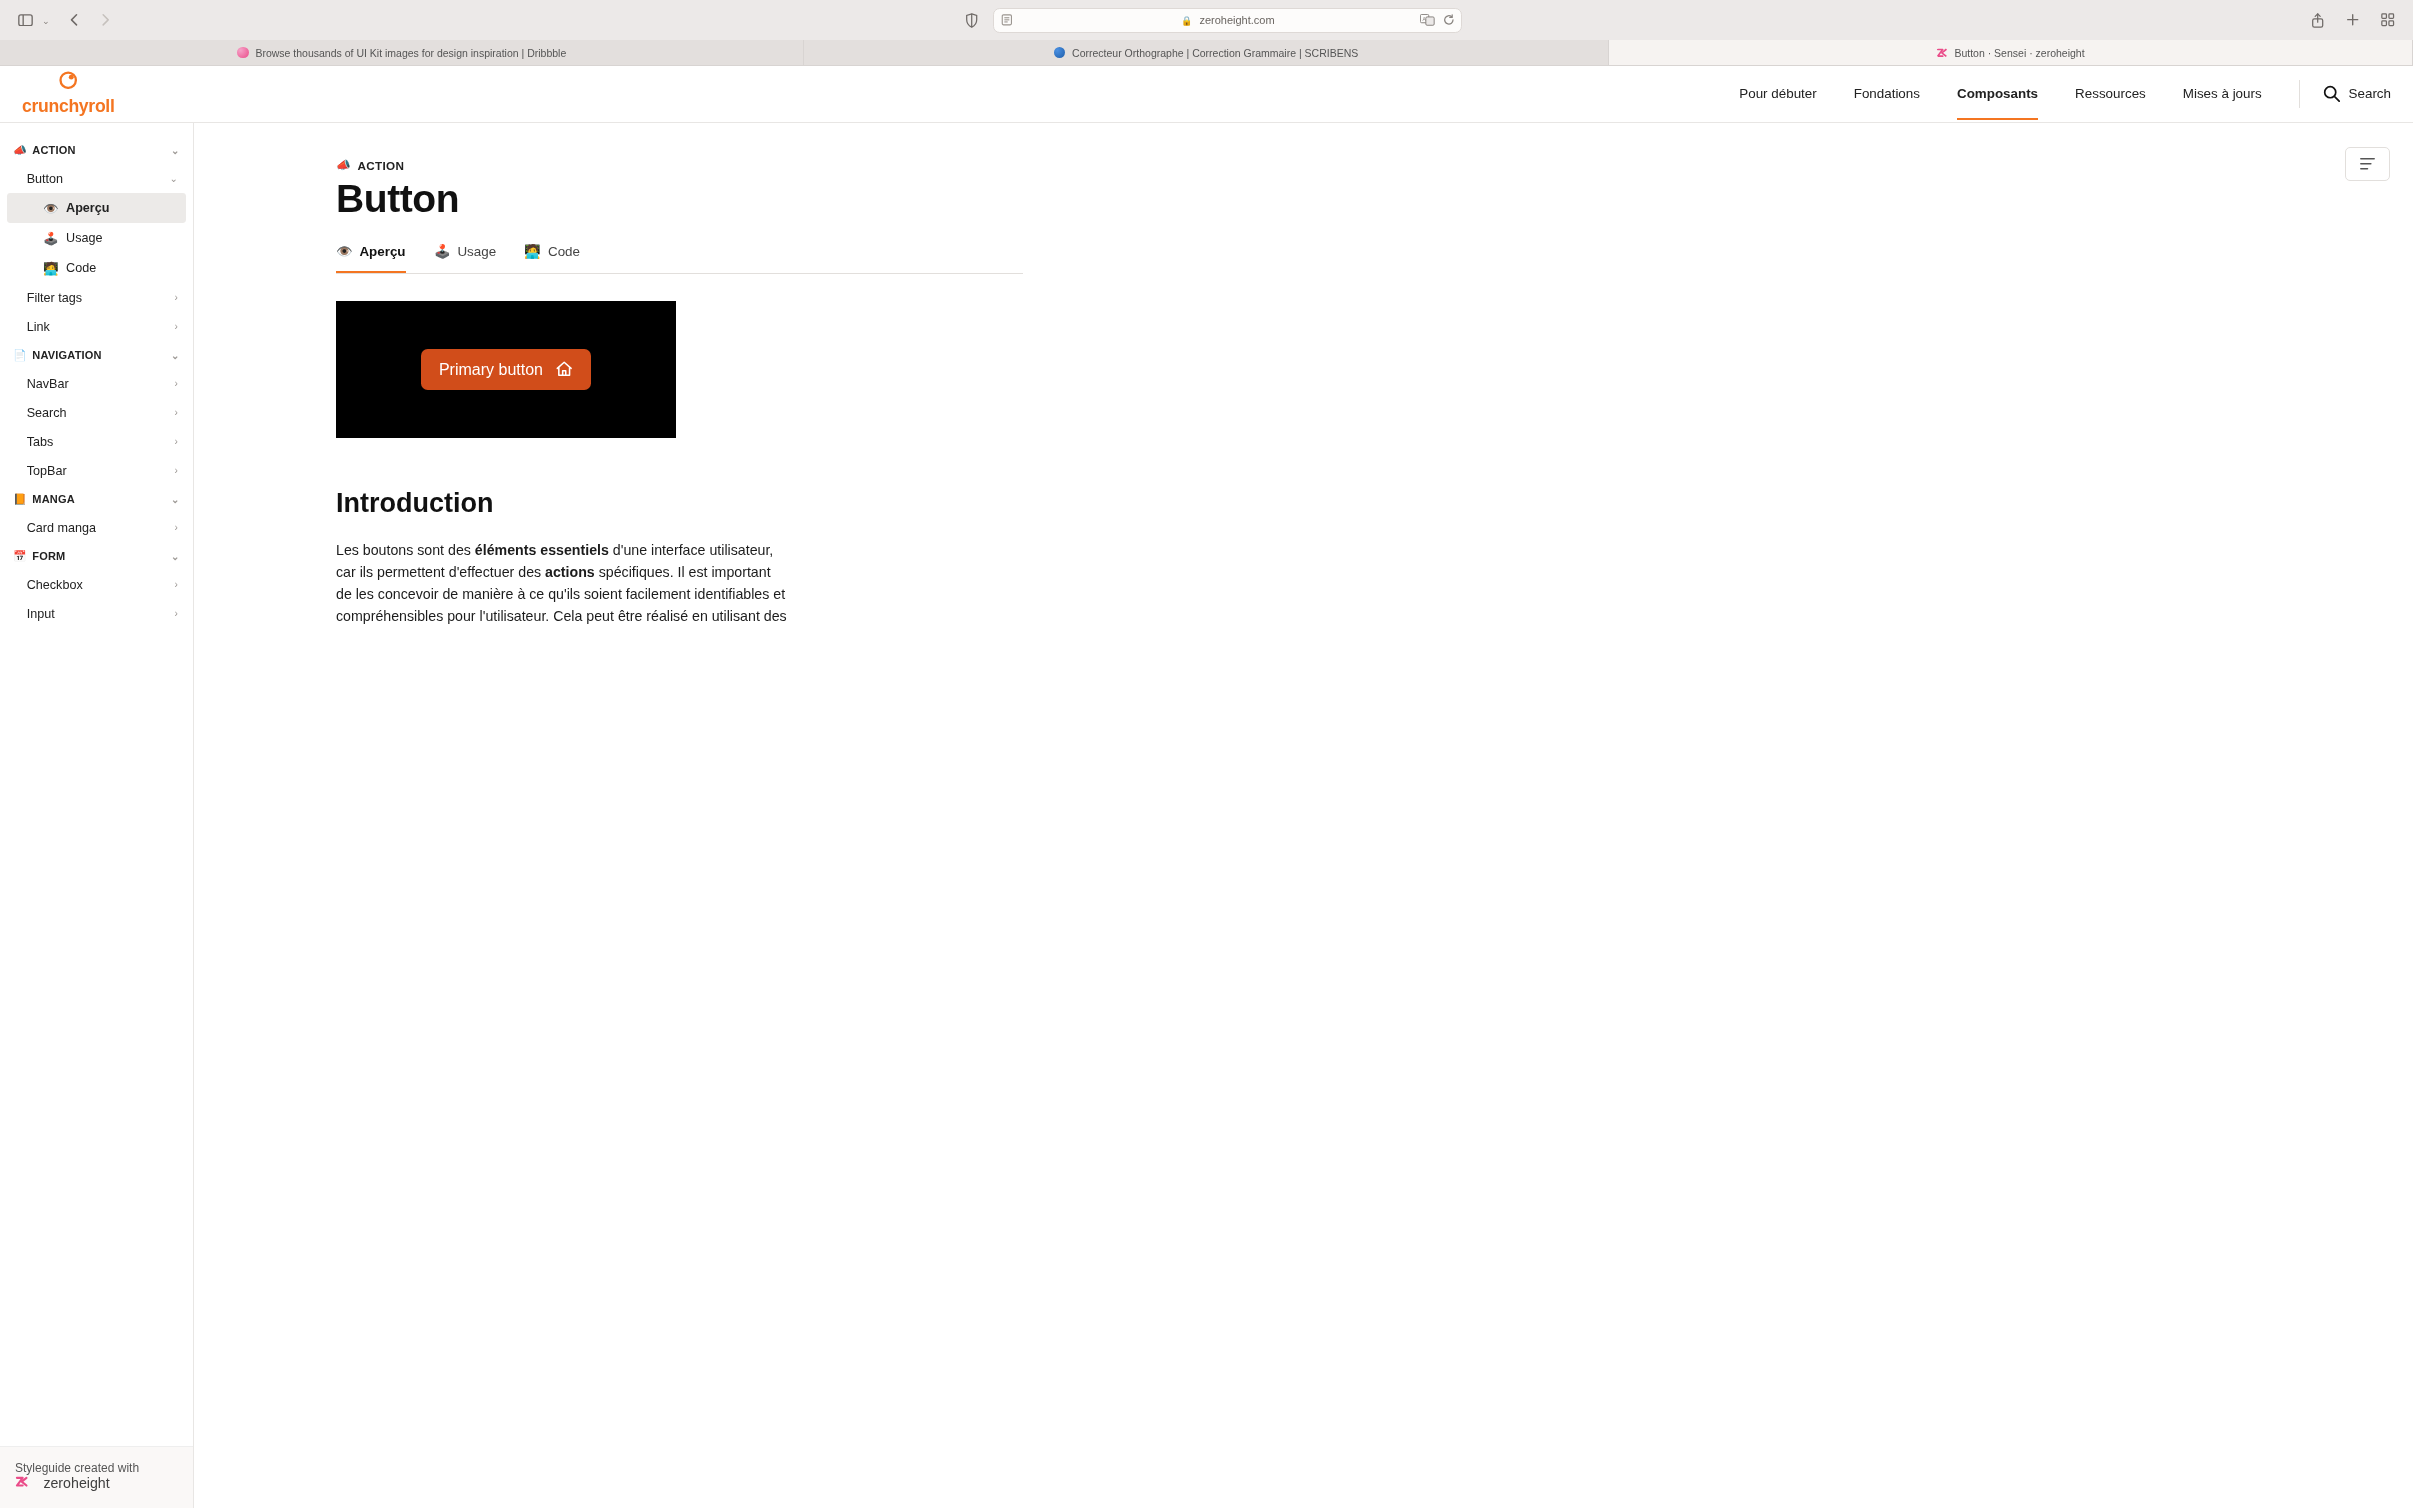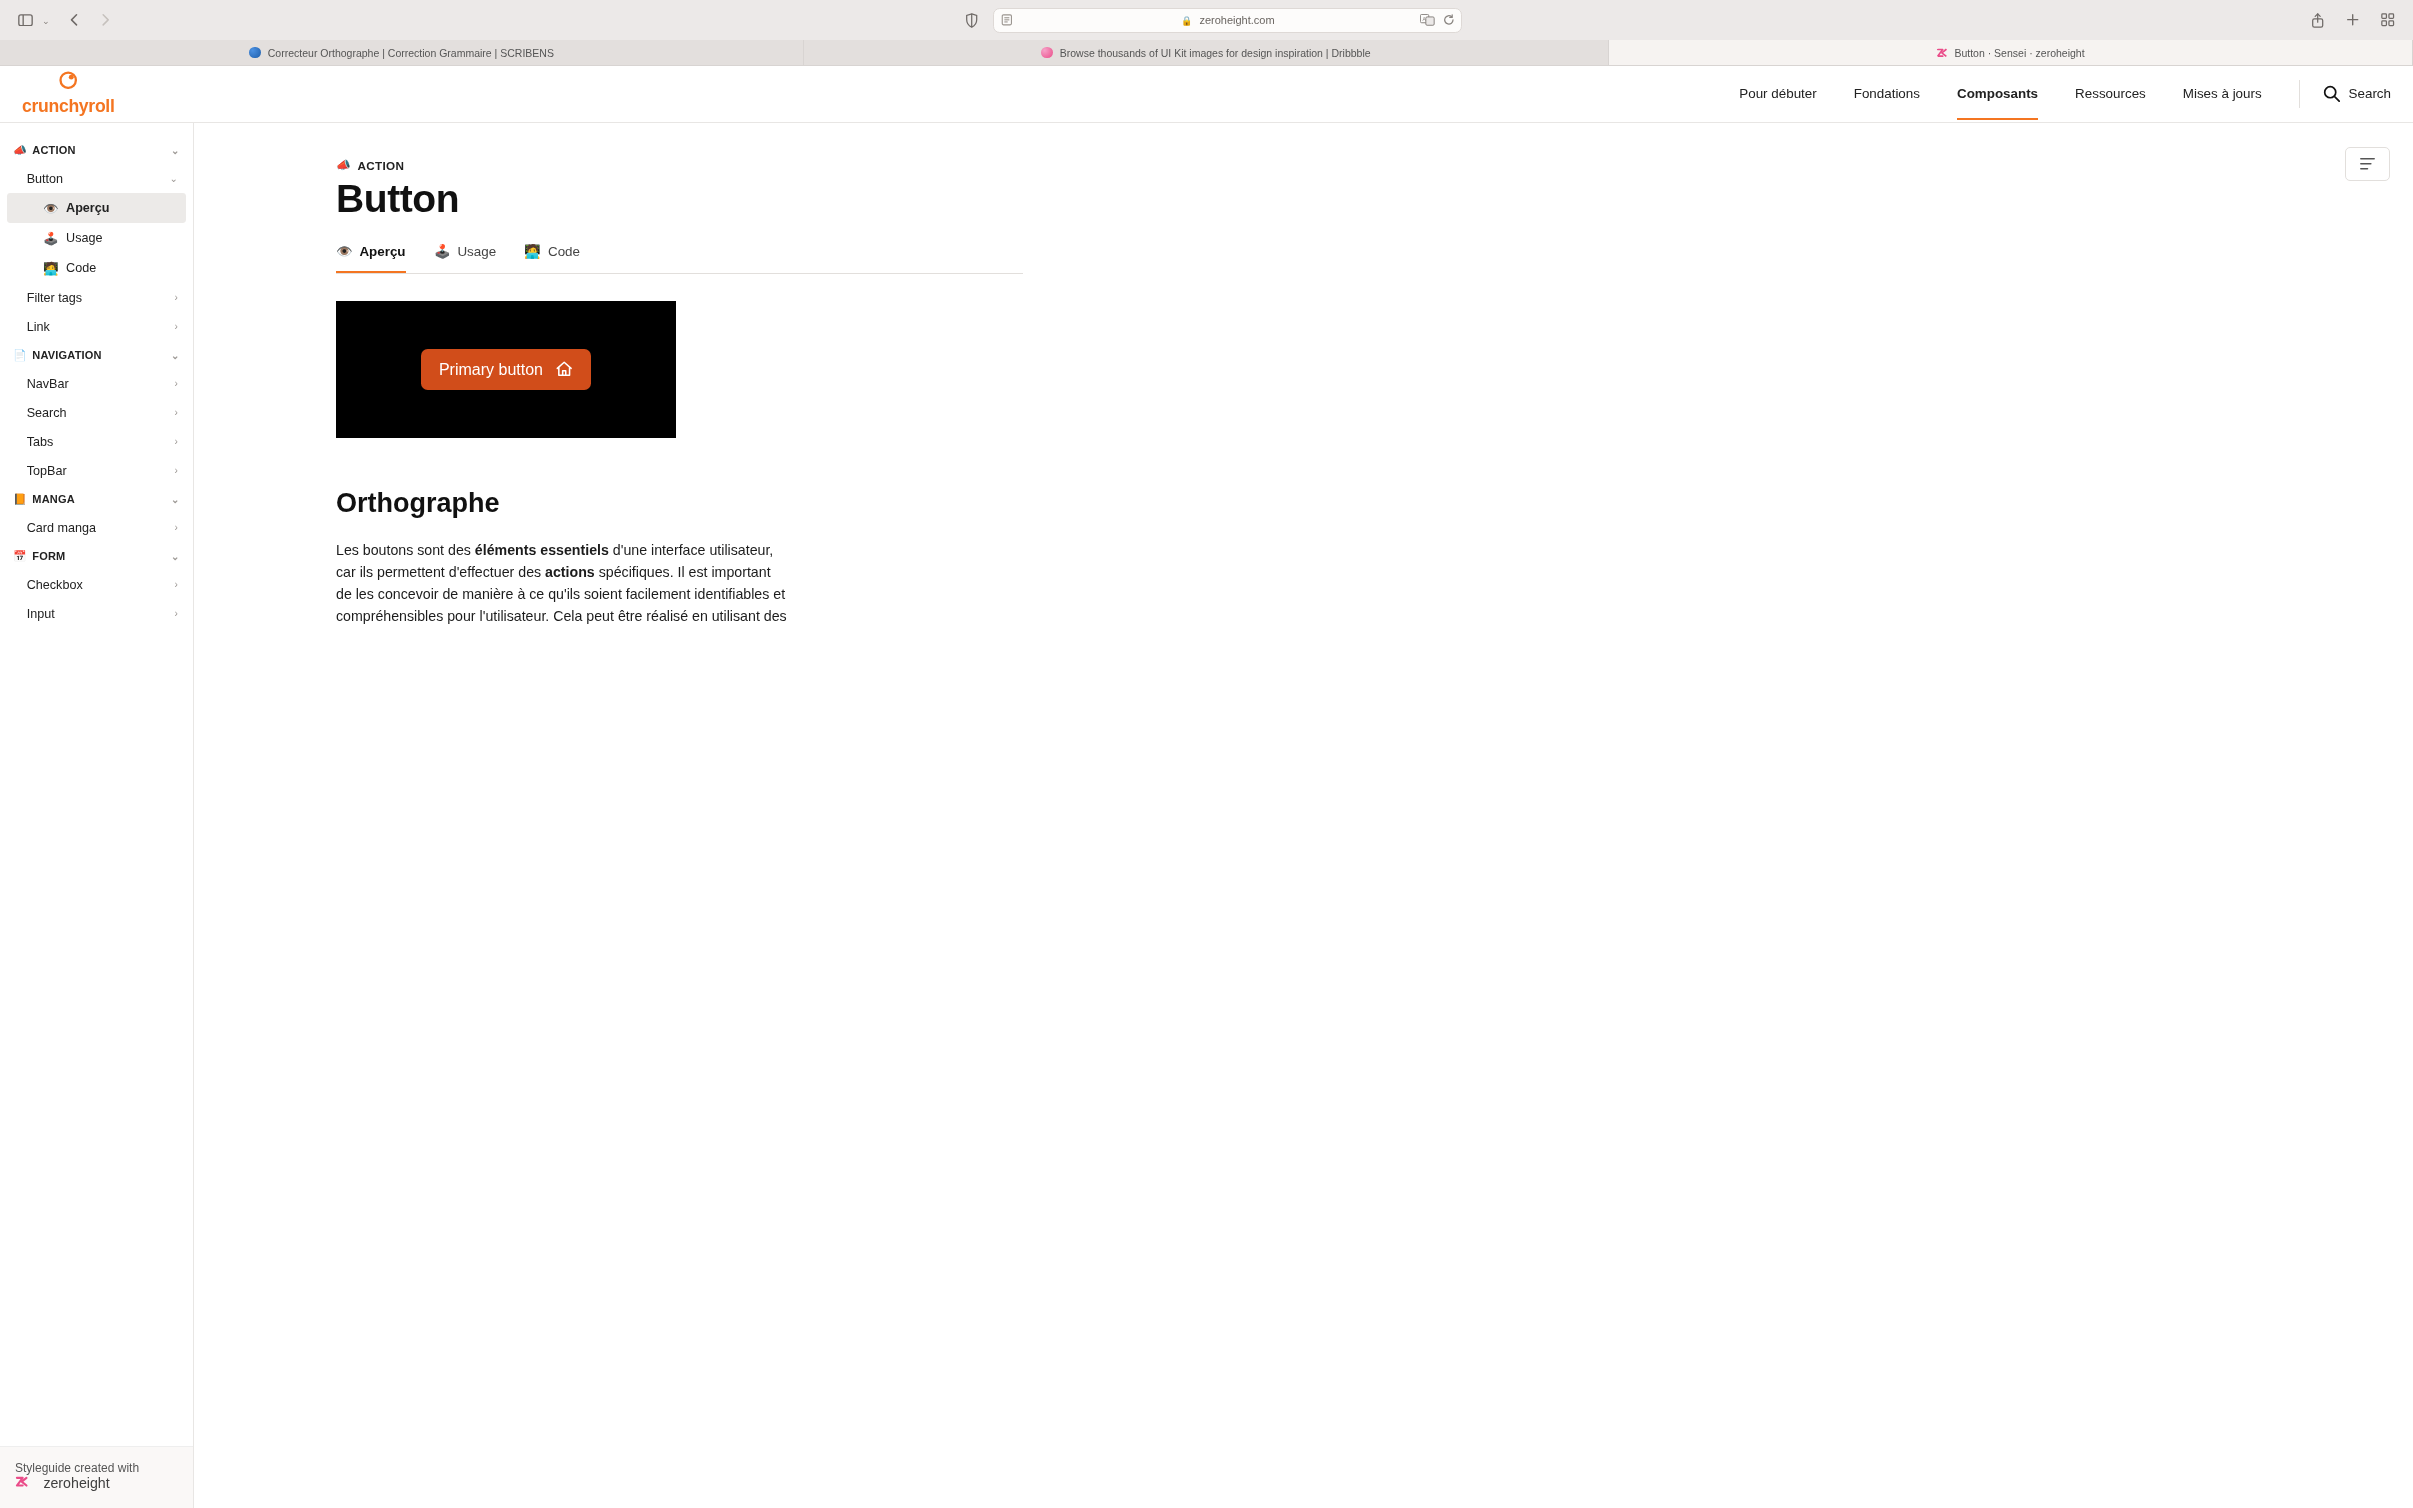--- a/index.html
+++ b/index.html
@@ -151,26 +151,26 @@
             <rect x="9.5" y="1" width="5.5" height="5.5" rx="1"></rect>
             <rect x="1" y="9.5" width="5.5" height="5.5" rx="1"></rect>
             <rect x="9.5" y="9.5" width="5.5" height="5.5" rx="1"></rect>
           </svg>
       </div>
     </div>
   </div>
 
   <div class="tabs-row">
     <div class="btab">
+      <span class="favicon dribbble"></span>
+      <span>Browse thousands of UI Kit images for design inspiration | Dribbble</span>
+    </div>
+    <div class="btab">
       <span class="favicon scribens"></span>
       <span>Correcteur Orthographe | Correction Grammaire | SCRIBENS</span>
-    </div>
-    <div class="btab">
-      <span class="favicon dribbble"></span>
-      <span>Browse thousands of UI Kit images for design inspiration | Dribbble</span>
     </div>
     <div class="btab active">
       <svg class="favicon zh" viewBox="0 0 14 14">
           <path d="M2 3 L8 3 L2 11 L8 11" stroke="#ea4c89" stroke-width="2" fill="none" stroke-linecap="round" stroke-linejoin="round"></path>
           <path d="M7 7 L12 3 M7 7 L12 11" stroke="#ea4c89" stroke-width="2" fill="none" stroke-linecap="round"></path>
         </svg>
       <span>Button · Sensei  · zeroheight</span>
     </div>
   </div>
 </div>
@@ -324,21 +324,21 @@
           <div class="primary-btn">
             <span>Primary button</span>
             <svg viewBox="0 0 24 24" fill="none" stroke="#fff" stroke-width="2" stroke-linecap="round" stroke-linejoin="round">
                 <path d="M3 11 L12 3 L21 11"></path>
                 <path d="M5 10 V20 H19 V10"></path>
                 <path d="M10 20 V14 H14 V20"></path>
               </svg>
           </div>
         </div>
 
-        <h2 class="section">Orthographe</h2>
+        <h2 class="section">Introduction</h2>
         <p class="para">
           <span>Les boutons sont des </span><b>éléments essentiels</b><span> d'une interface utilisateur, car ils permettent d'effectuer des </span><b>actions</b><span> spécifiques. Il est important de les concevoir de manière à ce qu'ils soient facilement identifiables et compréhensibles pour l'utilisateur. Cela peut être réalisé en utilisant des</span>
         </p>
       </div>
     </div>
   </div>
 </div>
 
 
 </body></html>

